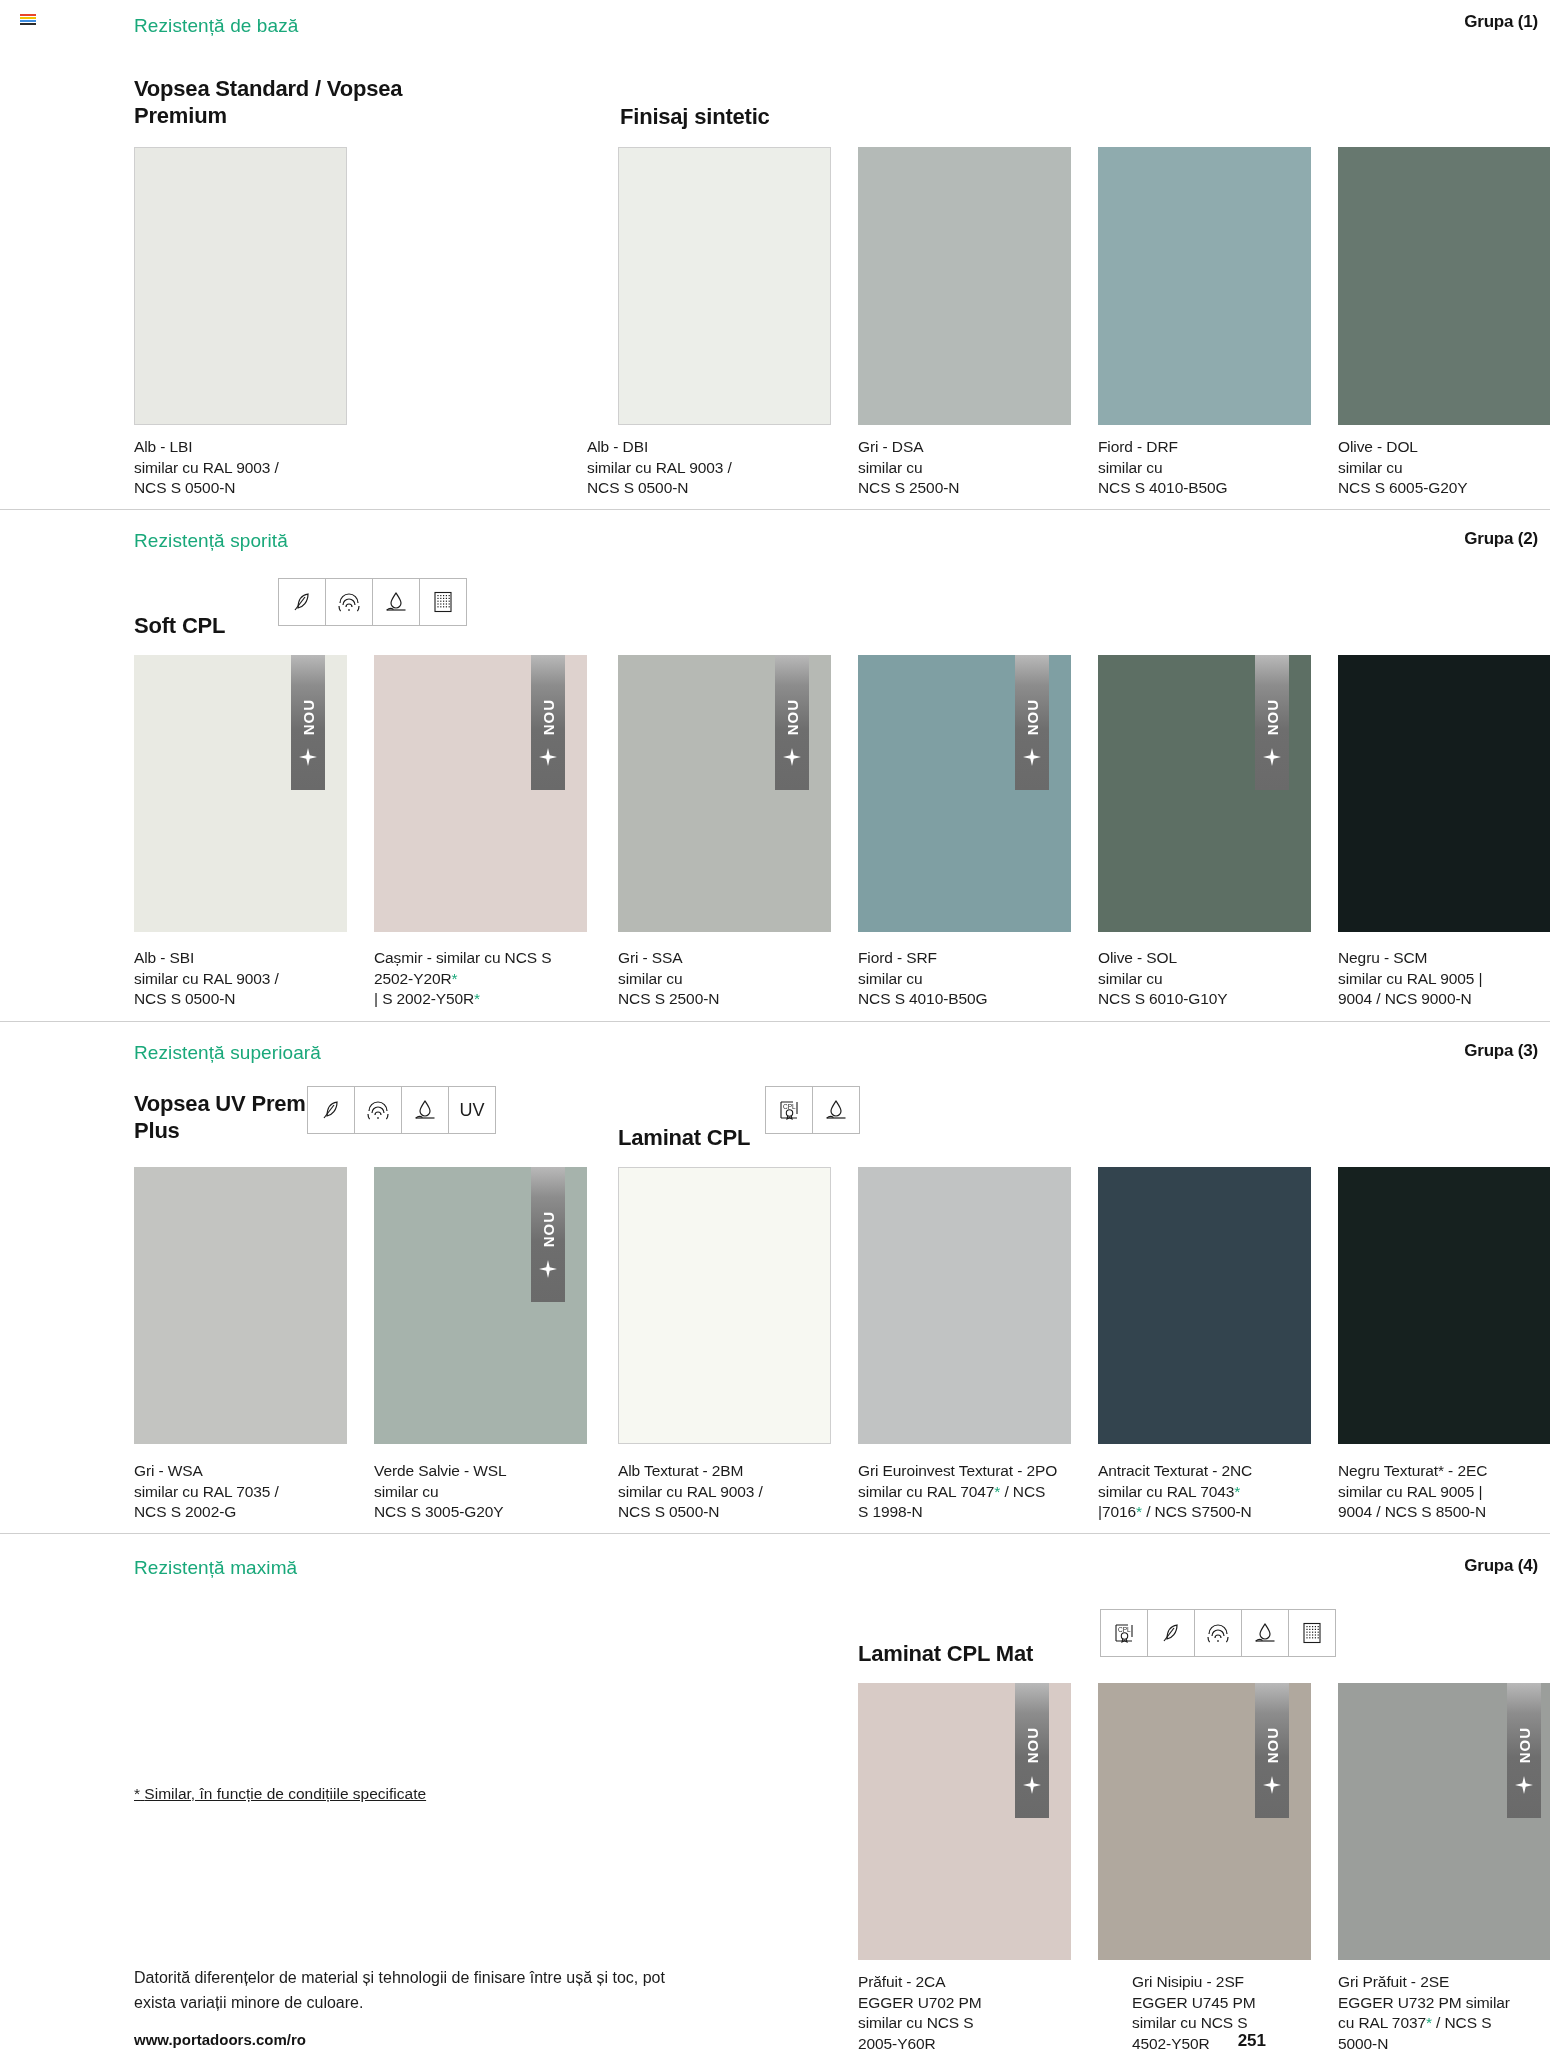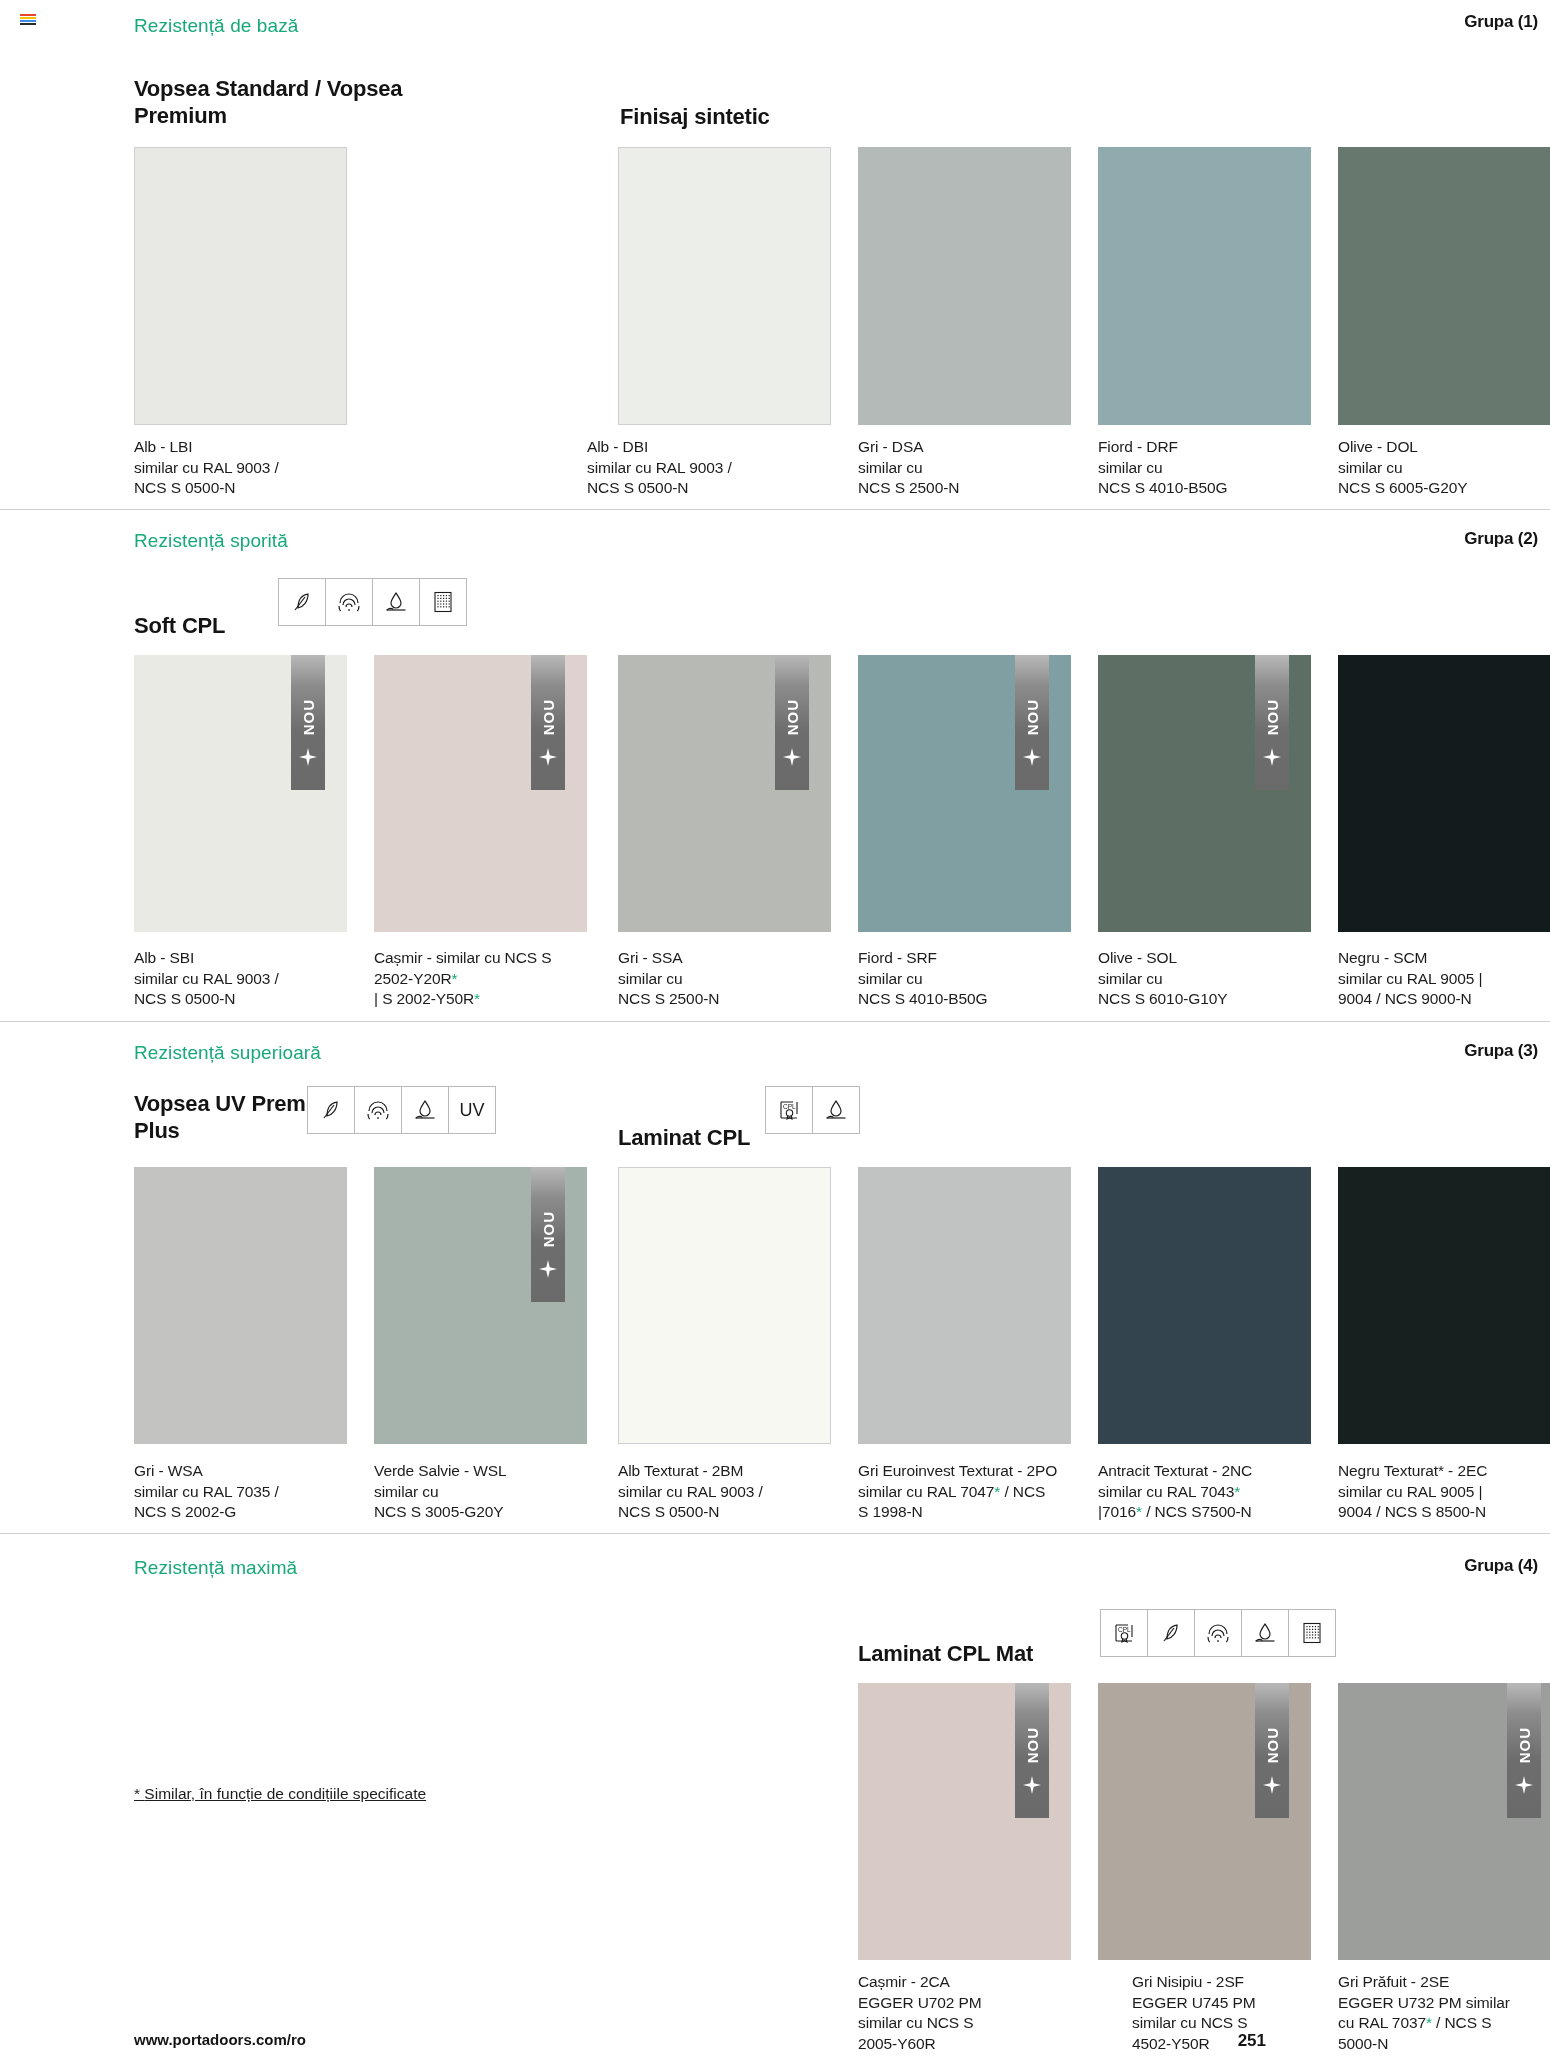--- a/index.html
+++ b/index.html
@@ -559,21 +559,21 @@
         <span class="txt">NOU</span>
         <span class="star">
           <svg width="18" height="18" viewBox="0 0 18 18">
               <path d="M9 0l1.7 7.3L18 9l-7.3 1.7L9 18l-1.7-7.3L0 9l7.3-1.7z" fill="#fff"></path>
             </svg>
         </span>
       </div>
     </div>
 
     <div class="cap" style="left:858px; top:1972px">
-      <div>Cașmir - 2CA</div>
+      <div>Prăfuit - 2CA</div>
       <div>EGGER U702 PM</div>
       <div>similar cu NCS S</div>
       <div>2005-Y60R</div>
     </div>
     <div class="cap" style="left:1132px; top:1972px">
       <div>Gri Nisipiu - 2SF</div>
       <div>EGGER U745 PM</div>
       <div>similar cu NCS S</div>
       <div>4502-Y50R</div>
     </div>
@@ -581,17 +581,18 @@
       <div>Gri Prăfuit - 2SE</div>
       <div>EGGER U732 PM similar</div>
       <div>cu RAL 7037<span class="st">*</span> / NCS S</div>
       <div>5000-N</div>
     </div>
   </div>
 
   <div class="note-star" style="left:134px; top:1783px">
     <span class="st">*</span> <span>Similar, în funcție de condițiile specificate</span>
   </div>
+  <div class="note-p" style="left:134px; top:1965px">Datorită diferențelor de material și tehnologii de finisare între ușă și toc, pot exista variații minore de culoare.</div>
 
   <div class="footer-url">www.portadoors.com/ro</div>
   <div class="page-no">251</div>
 
 </div>
 
 </body></html>

